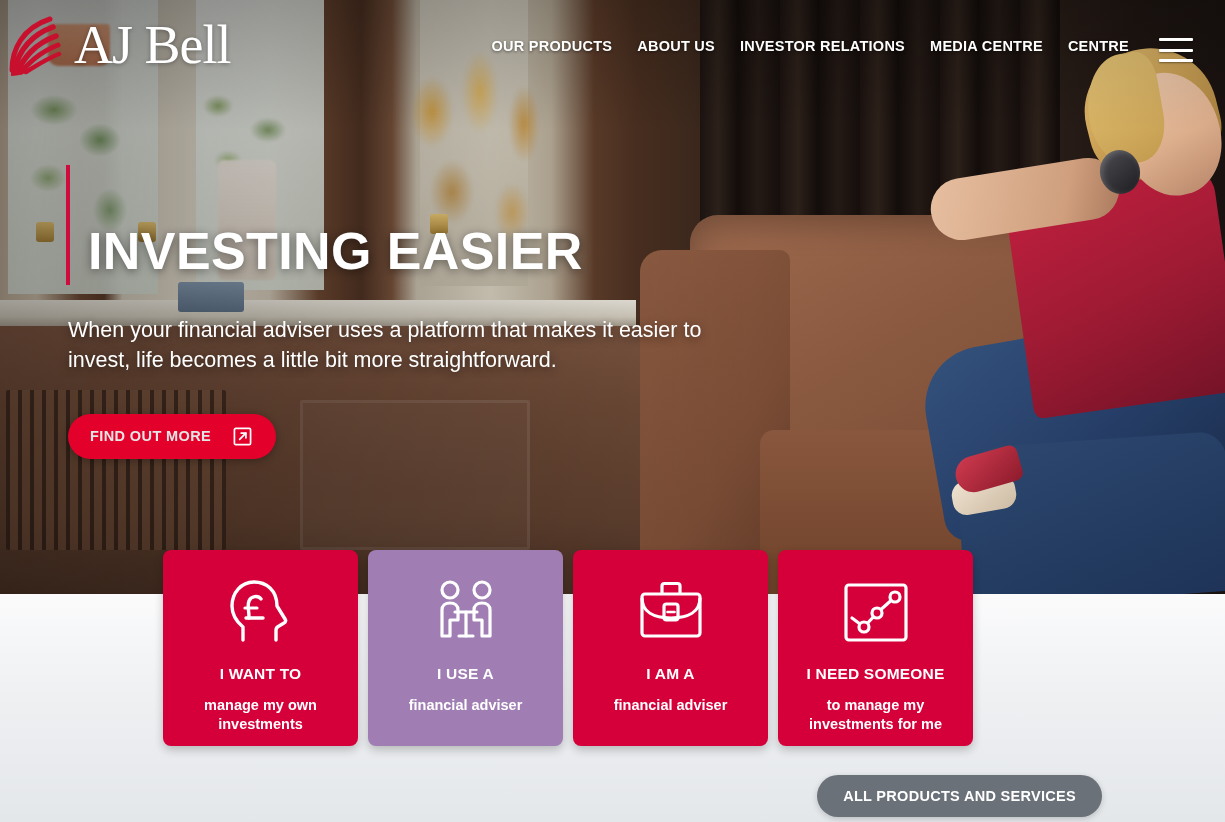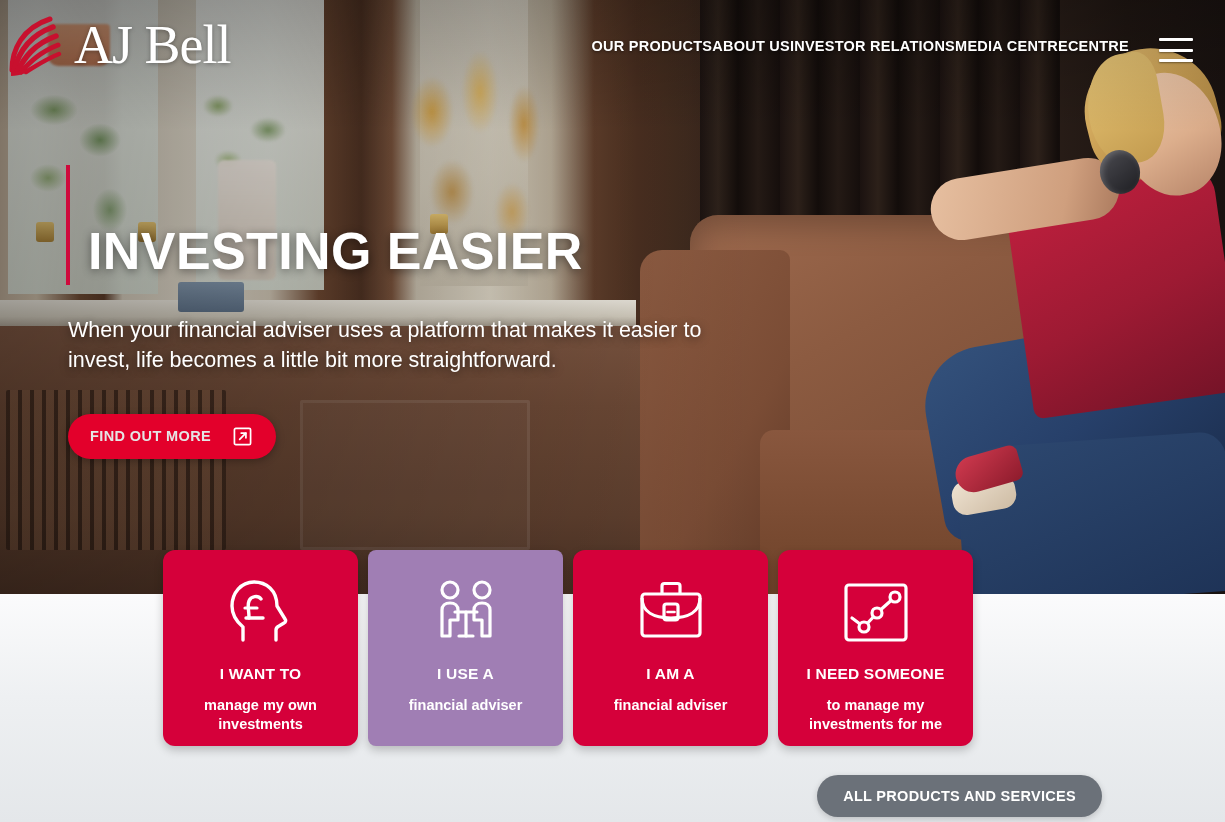--- a/index.html
+++ b/index.html
@@ -261,21 +261,21 @@
     font-family: "Liberation Serif", serif;
     font-size: 54px;
     line-height: 1;
     letter-spacing: -1px;
     text-shadow: 0 1px 4px rgba(0,0,0,.35);
     white-space: nowrap;
   }
 
   .nav {
     position: absolute; right: 96px; top: 38px;
-    display: flex; align-items: center; 
+    display: flex; align-items: center; gap: 25px;
   }
   .nav-item {
     color: #fff;
     font-size: 14.5px;
     font-weight: 700;
     letter-spacing: .25px;
     text-decoration: none;
     white-space: nowrap;
     text-shadow: 0 1px 3px rgba(0,0,0,.5);
     cursor: pointer;
@@ -344,21 +344,21 @@
     z-index: 26;
   }
   .card {
     width: 195px; height: 196px;
     border-radius: 8px;
     display: flex; flex-direction: column; align-items: center;
     padding-top: 26px;
     cursor: pointer;
     box-shadow: 0 4px 10px rgba(0,0,0,.22);
   }
-  .card.red    { background: #d5003a; border-radius: 12px; }
+  .card.red    { background: #d5003a; }
   .card.purple { background: #a07eb4; }
 
   .card-icon { width: 74px; height: 74px; display: block; }
   .card-text { margin-top: 14px; text-align: center; color: #fff; padding: 0 8px; }
   .card-line1 { font-size: 15.5px; font-weight: 700; letter-spacing: .2px; line-height: 1.3; }
   .card-line2 { font-size: 14.5px; font-weight: 700; line-height: 1.33; margin-top: 12px; }
 
   
   .all-products {
     position: absolute; right: 123px; top: 775px;

